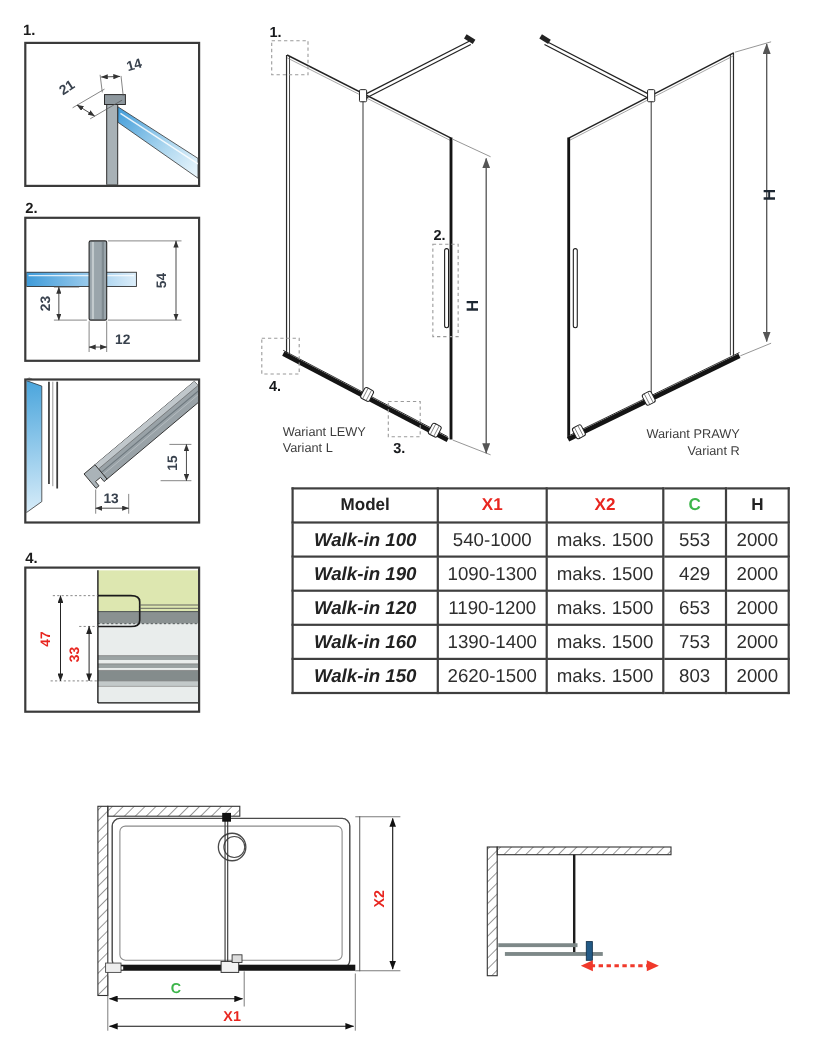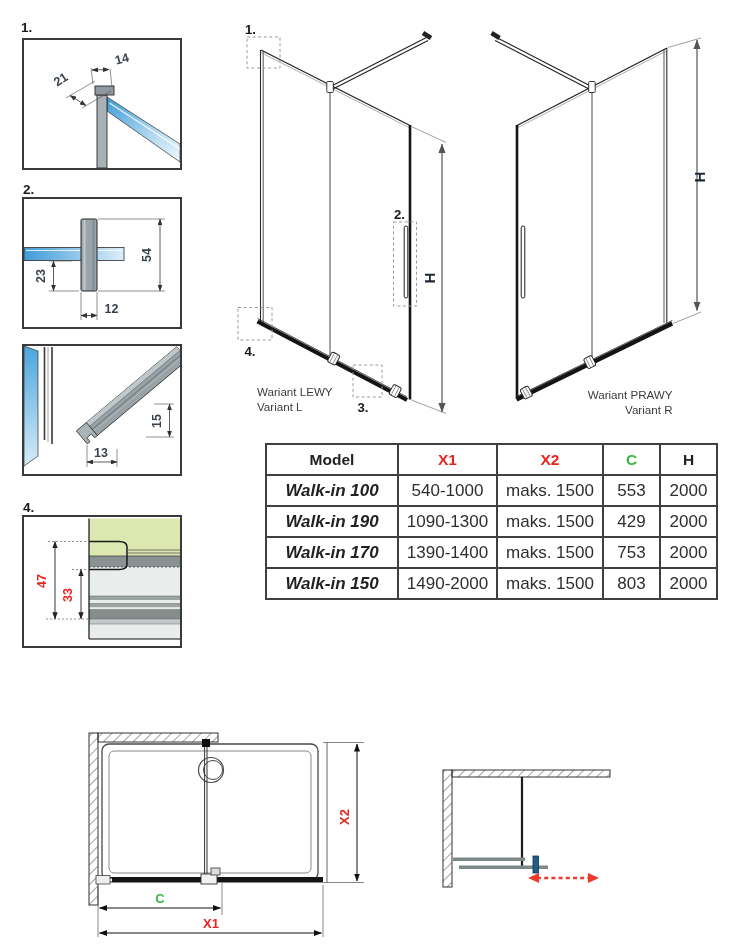--- a/index.html
+++ b/index.html
@@ -300,29 +300,36 @@
           <td>2000</td>
         </tr>
         <tr>
           <td class="model">Walk-in 190</td>
           <td>1090-1300</td>
           <td>maks. 1500</td>
           <td>429</td>
           <td>2000</td>
         </tr>
         <tr>
-          <td class="model">Walk-in 170</td>
+          <td class="model">Walk-in 120</td>
+          <td>1190-1200</td>
+          <td>maks. 1500</td>
+          <td>653</td>
+          <td>2000</td>
+        </tr>
+        <tr>
+          <td class="model">Walk-in 160</td>
           <td>1390-1400</td>
           <td>maks. 1500</td>
           <td>753</td>
           <td>2000</td>
         </tr>
         <tr>
           <td class="model">Walk-in 150</td>
-          <td>1490-2000</td>
+          <td>2620-1500</td>
           <td>maks. 1500</td>
           <td>803</td>
           <td>2000</td>
         </tr>
       </tbody>
     </table>
   </div>
 
   <div class="abs" style="left:80px;top:725px;">
     <svg width="300" height="223" viewBox="0 0 300 223">

